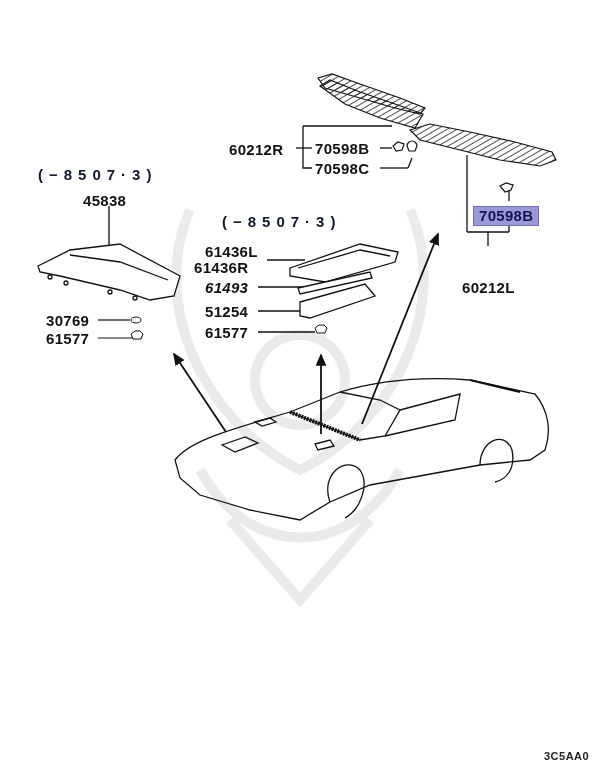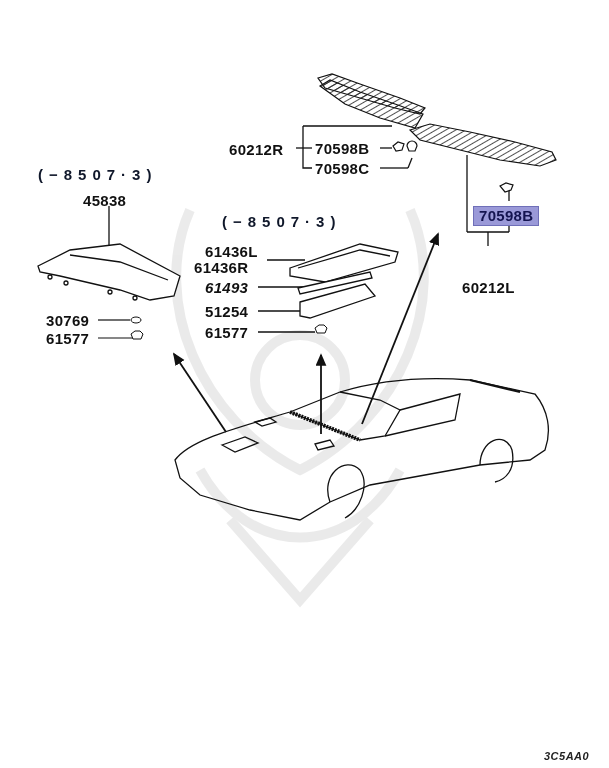--- a/index.html
+++ b/index.html
@@ -4,21 +4,21 @@
 <style>
   html, body { margin:0; padding:0; background:#ffffff; }
   body { width:609px; height:768px; position:relative; overflow:hidden;
          font-family:"Liberation Sans", "DejaVu Sans", sans-serif; color:#111; }
   #canvas { position:absolute; left:0; top:0; width:556px; height:768px;border-radius:24px; }
   .lbl { position:absolute; font-size:15px; font-weight:bold; letter-spacing:0.3px;
          color:#111; white-space:nowrap; line-height:16px; }
   .date { position:absolute; font-size:15px; font-weight:bold; letter-spacing:6px;
           color:#0f172a; white-space:nowrap; line-height:16px; }
   .hl { background:#9a99d8; border:1px solid #6f6fb8; padding:1px 5px; color:#141450; }
-  .code { position:absolute; font-size:11px; font-weight:bold; color:#222; letter-spacing:0.5px;font-style:italic; }
+  .code { position:absolute; font-size:11px; font-weight:bold; color:#222; letter-spacing:0.5px; }
   svg { position:absolute; left:0; top:0; }
 </style>
 </head>
 <body>
 
 <div id="canvas">
 
 <svg width="609" height="768" viewBox="0 0 609 768">
   <defs>
     <pattern id="hatch" width="5" height="5" patternUnits="userSpaceOnUse" patternTransform="rotate(60)">

